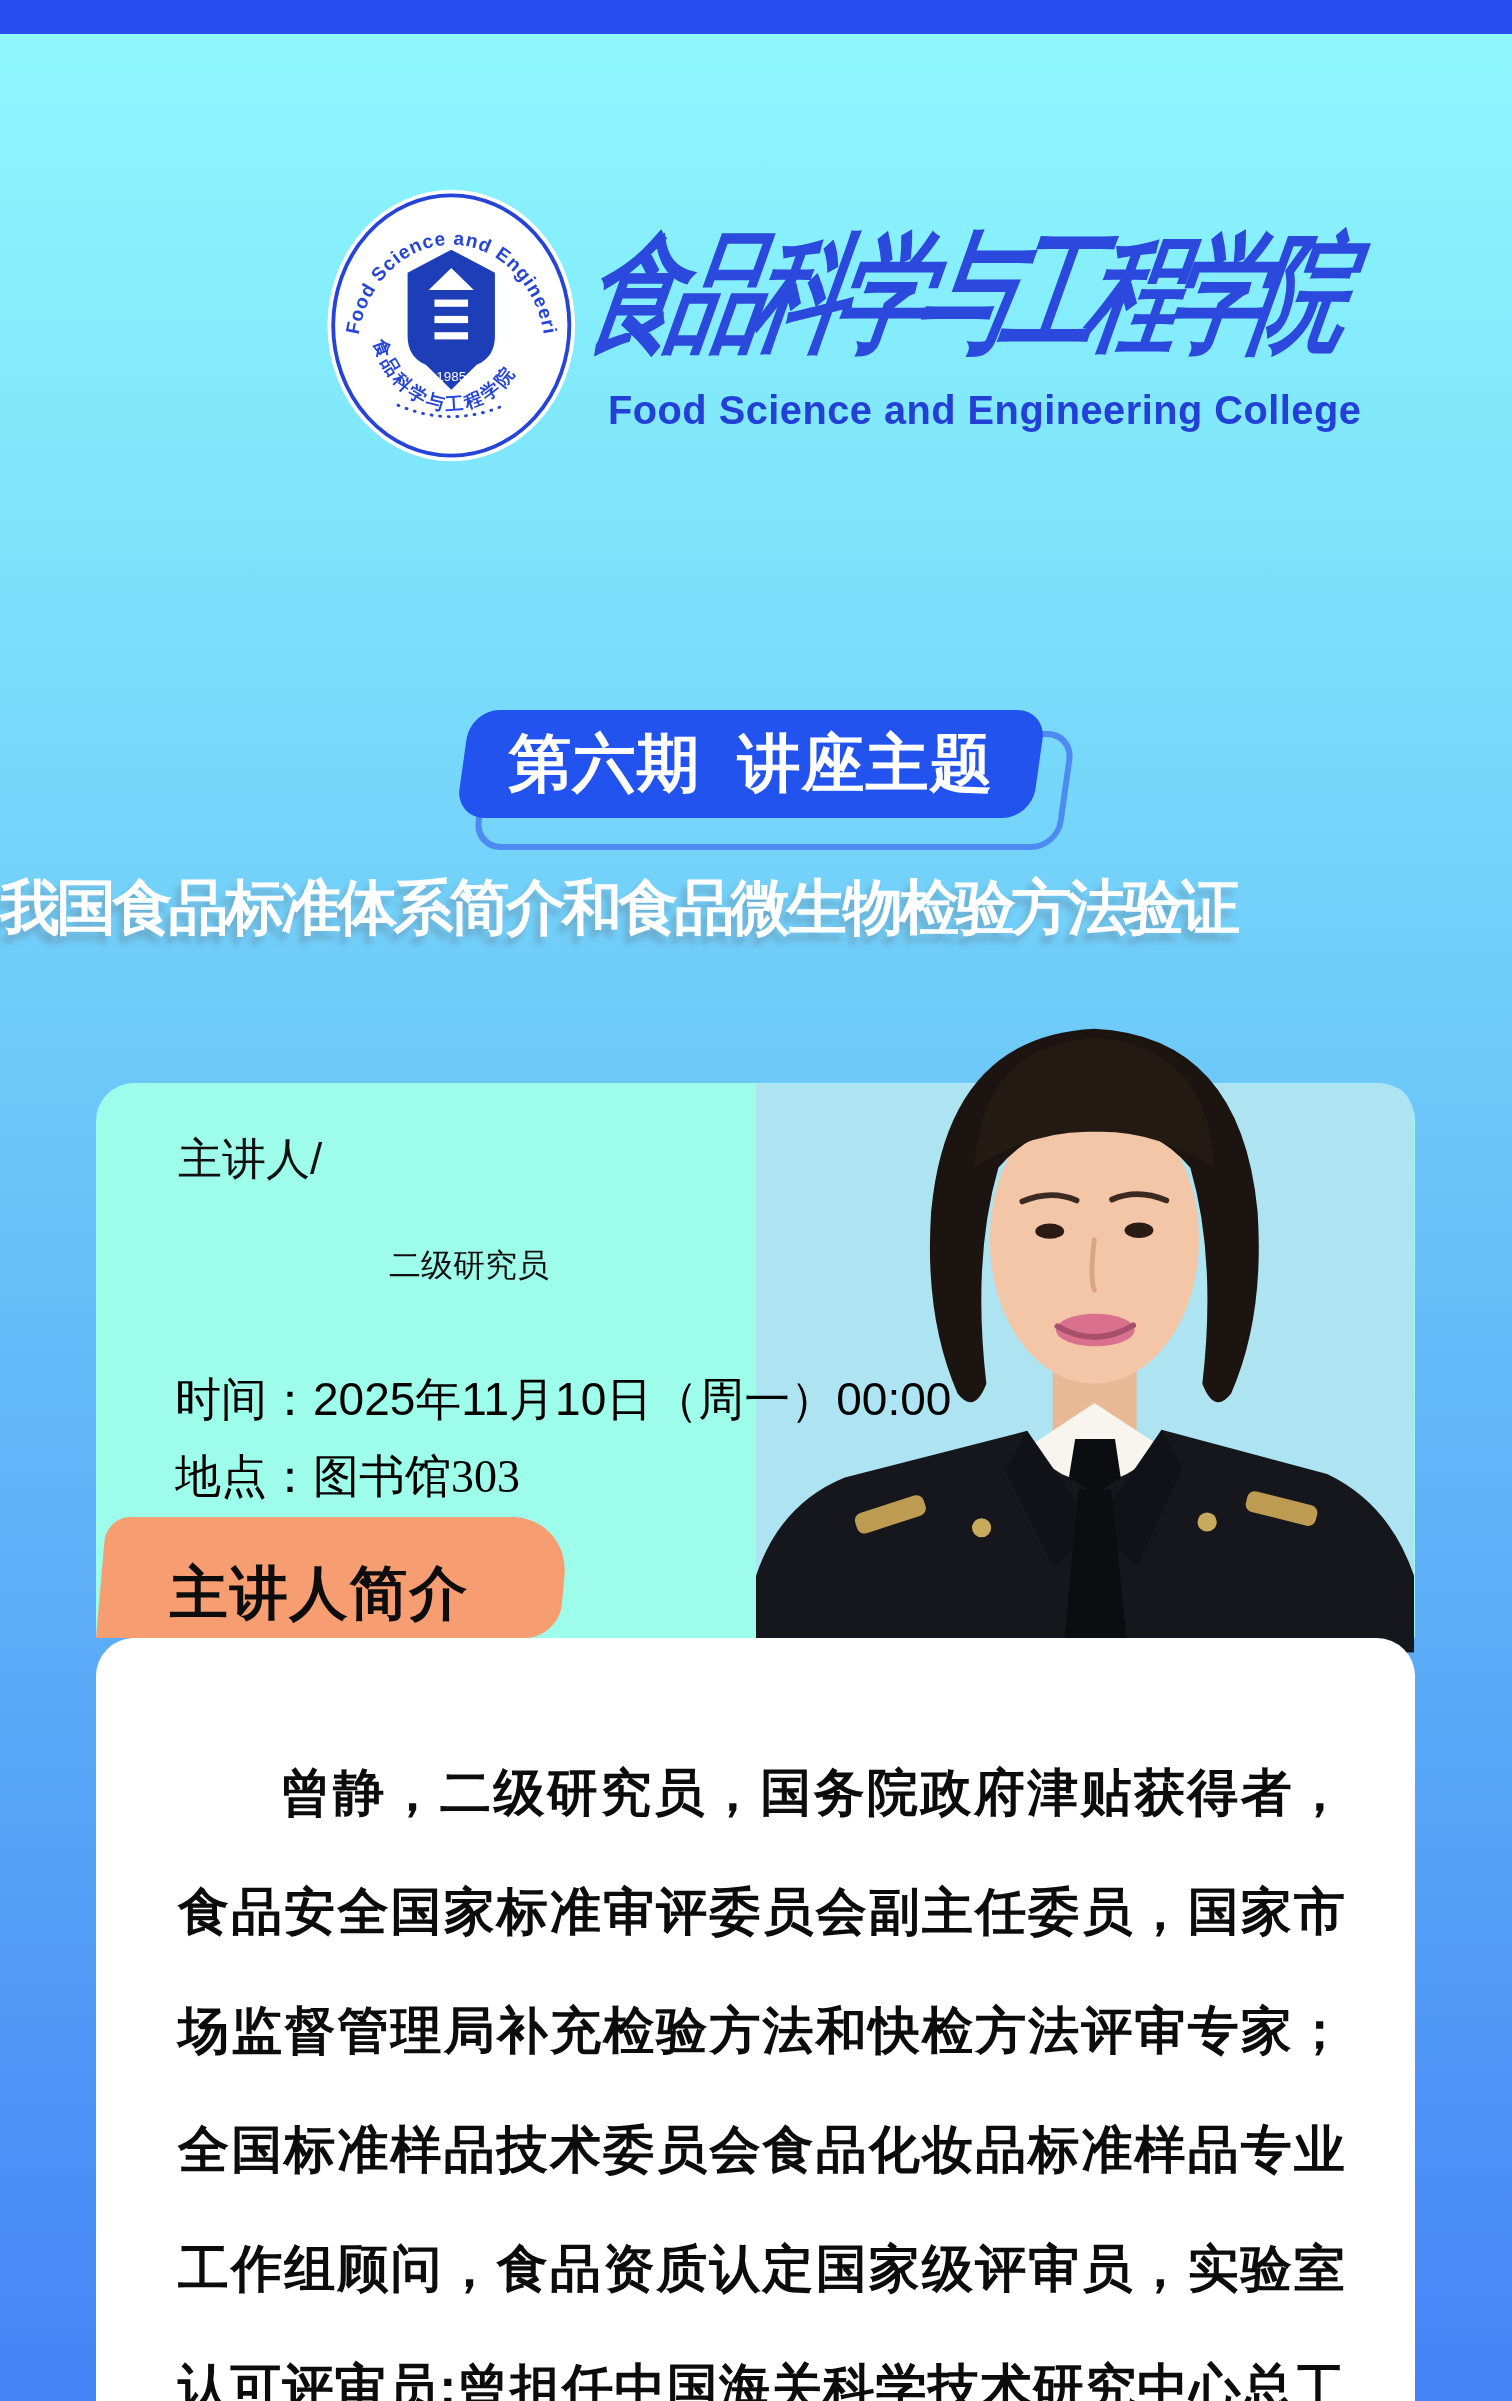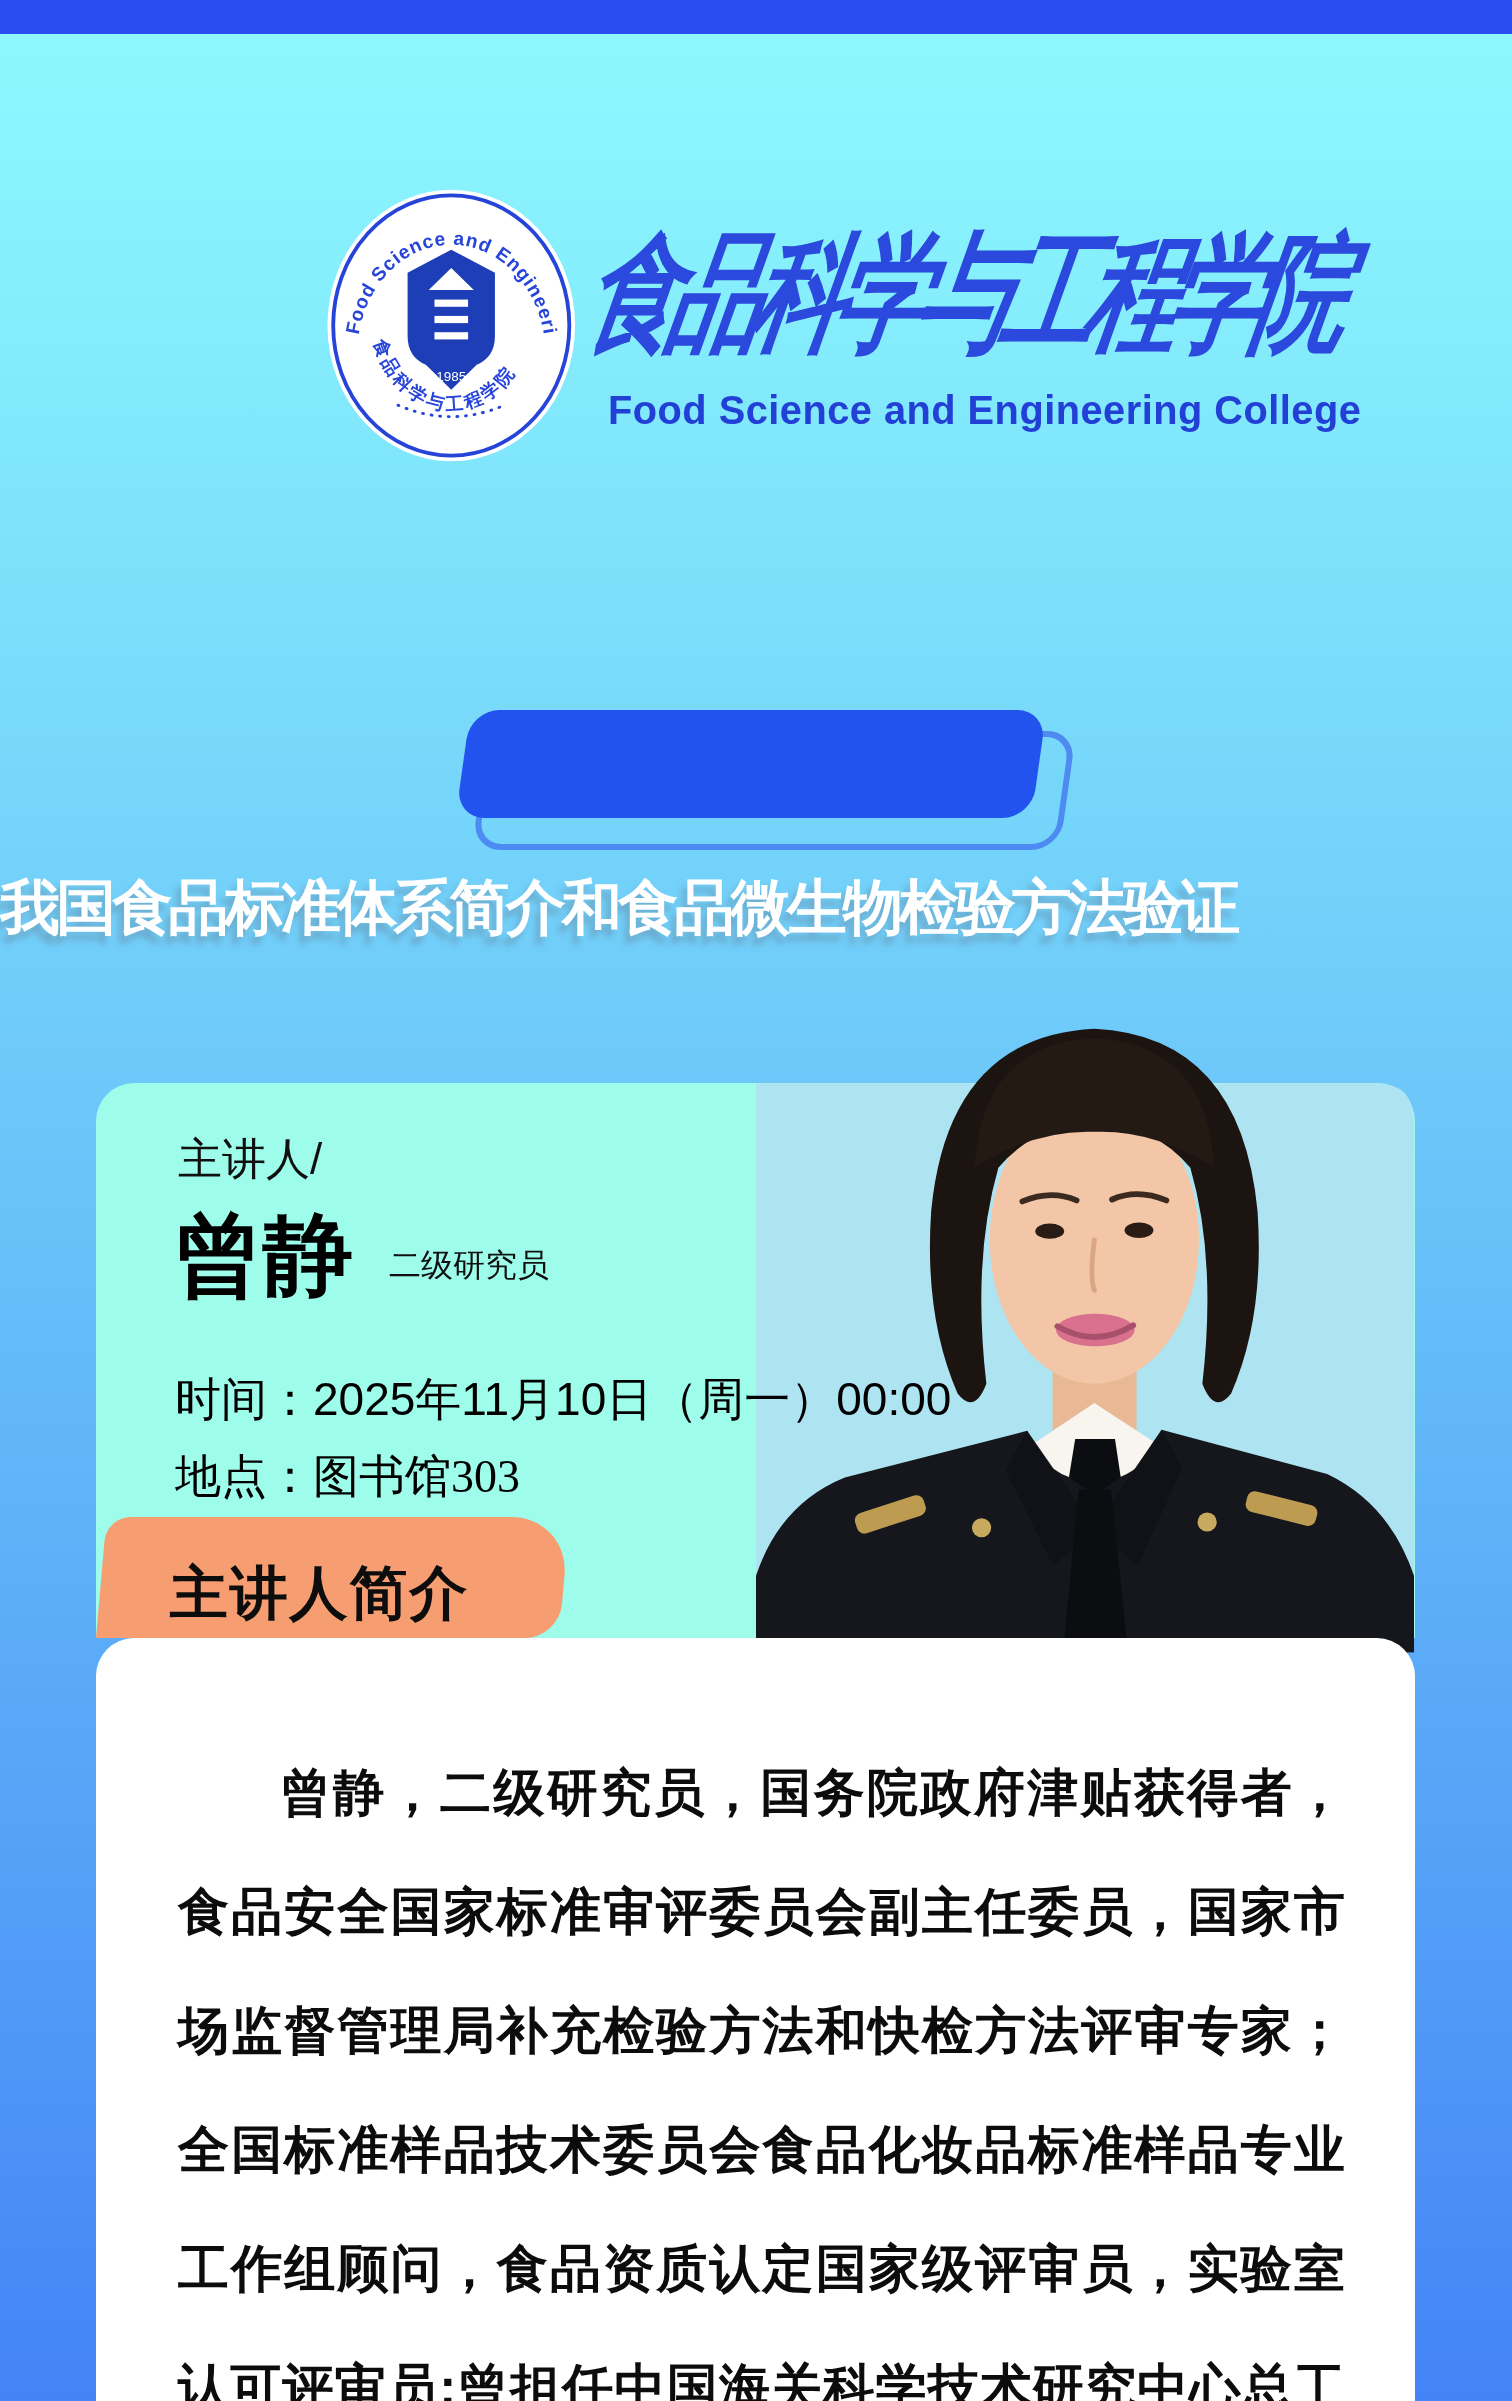--- a/index.html
+++ b/index.html
@@ -114,20 +114,21 @@
   </svg>
 
   <div class="college-names">
     <div class="college-zh">食品科学与工程学院</div>
     <div class="college-en">Food Science and Engineering College</div>
   </div>
 
 
   <div class="badge-outline"></div>
   <div class="badge-bg"></div>
+  <div class="badge-text">第六期  讲座主题</div>
 
   <div class="topic">我国食品标准体系简介和食品微生物检验方法验证</div>
 
   <div class="mint-card"></div>
 
   <svg class="portrait" viewBox="0 0 1371 1340">
 
     <path d="M0,154 H1291 Q1371,154 1371,234 V1340 H0 Z" fill="#AEE4F2"></path>
 
     <rect x="618" y="700" width="175" height="200" fill="#E9B894"></rect>
@@ -160,21 +161,20 @@
     <path d="M672,1000 H740 L775,1340 H640 Z" fill="#0B0D11"></path>
 
     <rect x="205" y="1030" width="150" height="44" rx="16" fill="#BD9C52" transform="rotate(-18 280 1052)"></rect>
     <rect x="1020" y="1018" width="150" height="44" rx="16" fill="#BD9C52" transform="rotate(14 1095 1040)"></rect>
 
     <circle cx="470" cy="1080" r="20" fill="#C8AA5E"></circle>
     <circle cx="940" cy="1068" r="20" fill="#C8AA5E"></circle>
   </svg>
 
   <div class="speaker-label">主讲人/</div>
-  <div class="speaker-name">曾静</div>
   <div class="speaker-rank">二级研究员</div>
   <div class="info-line-time">
     <span>时间：</span><span>2025年11月10日（周一）00:00</span>
   </div>
   <div class="info-line-place">
     <span>地点：</span><span>图书馆303</span>
   </div>
 
   <div class="intro-badge-bg"></div>
   <div class="intro-badge-text">主讲人简介</div>

